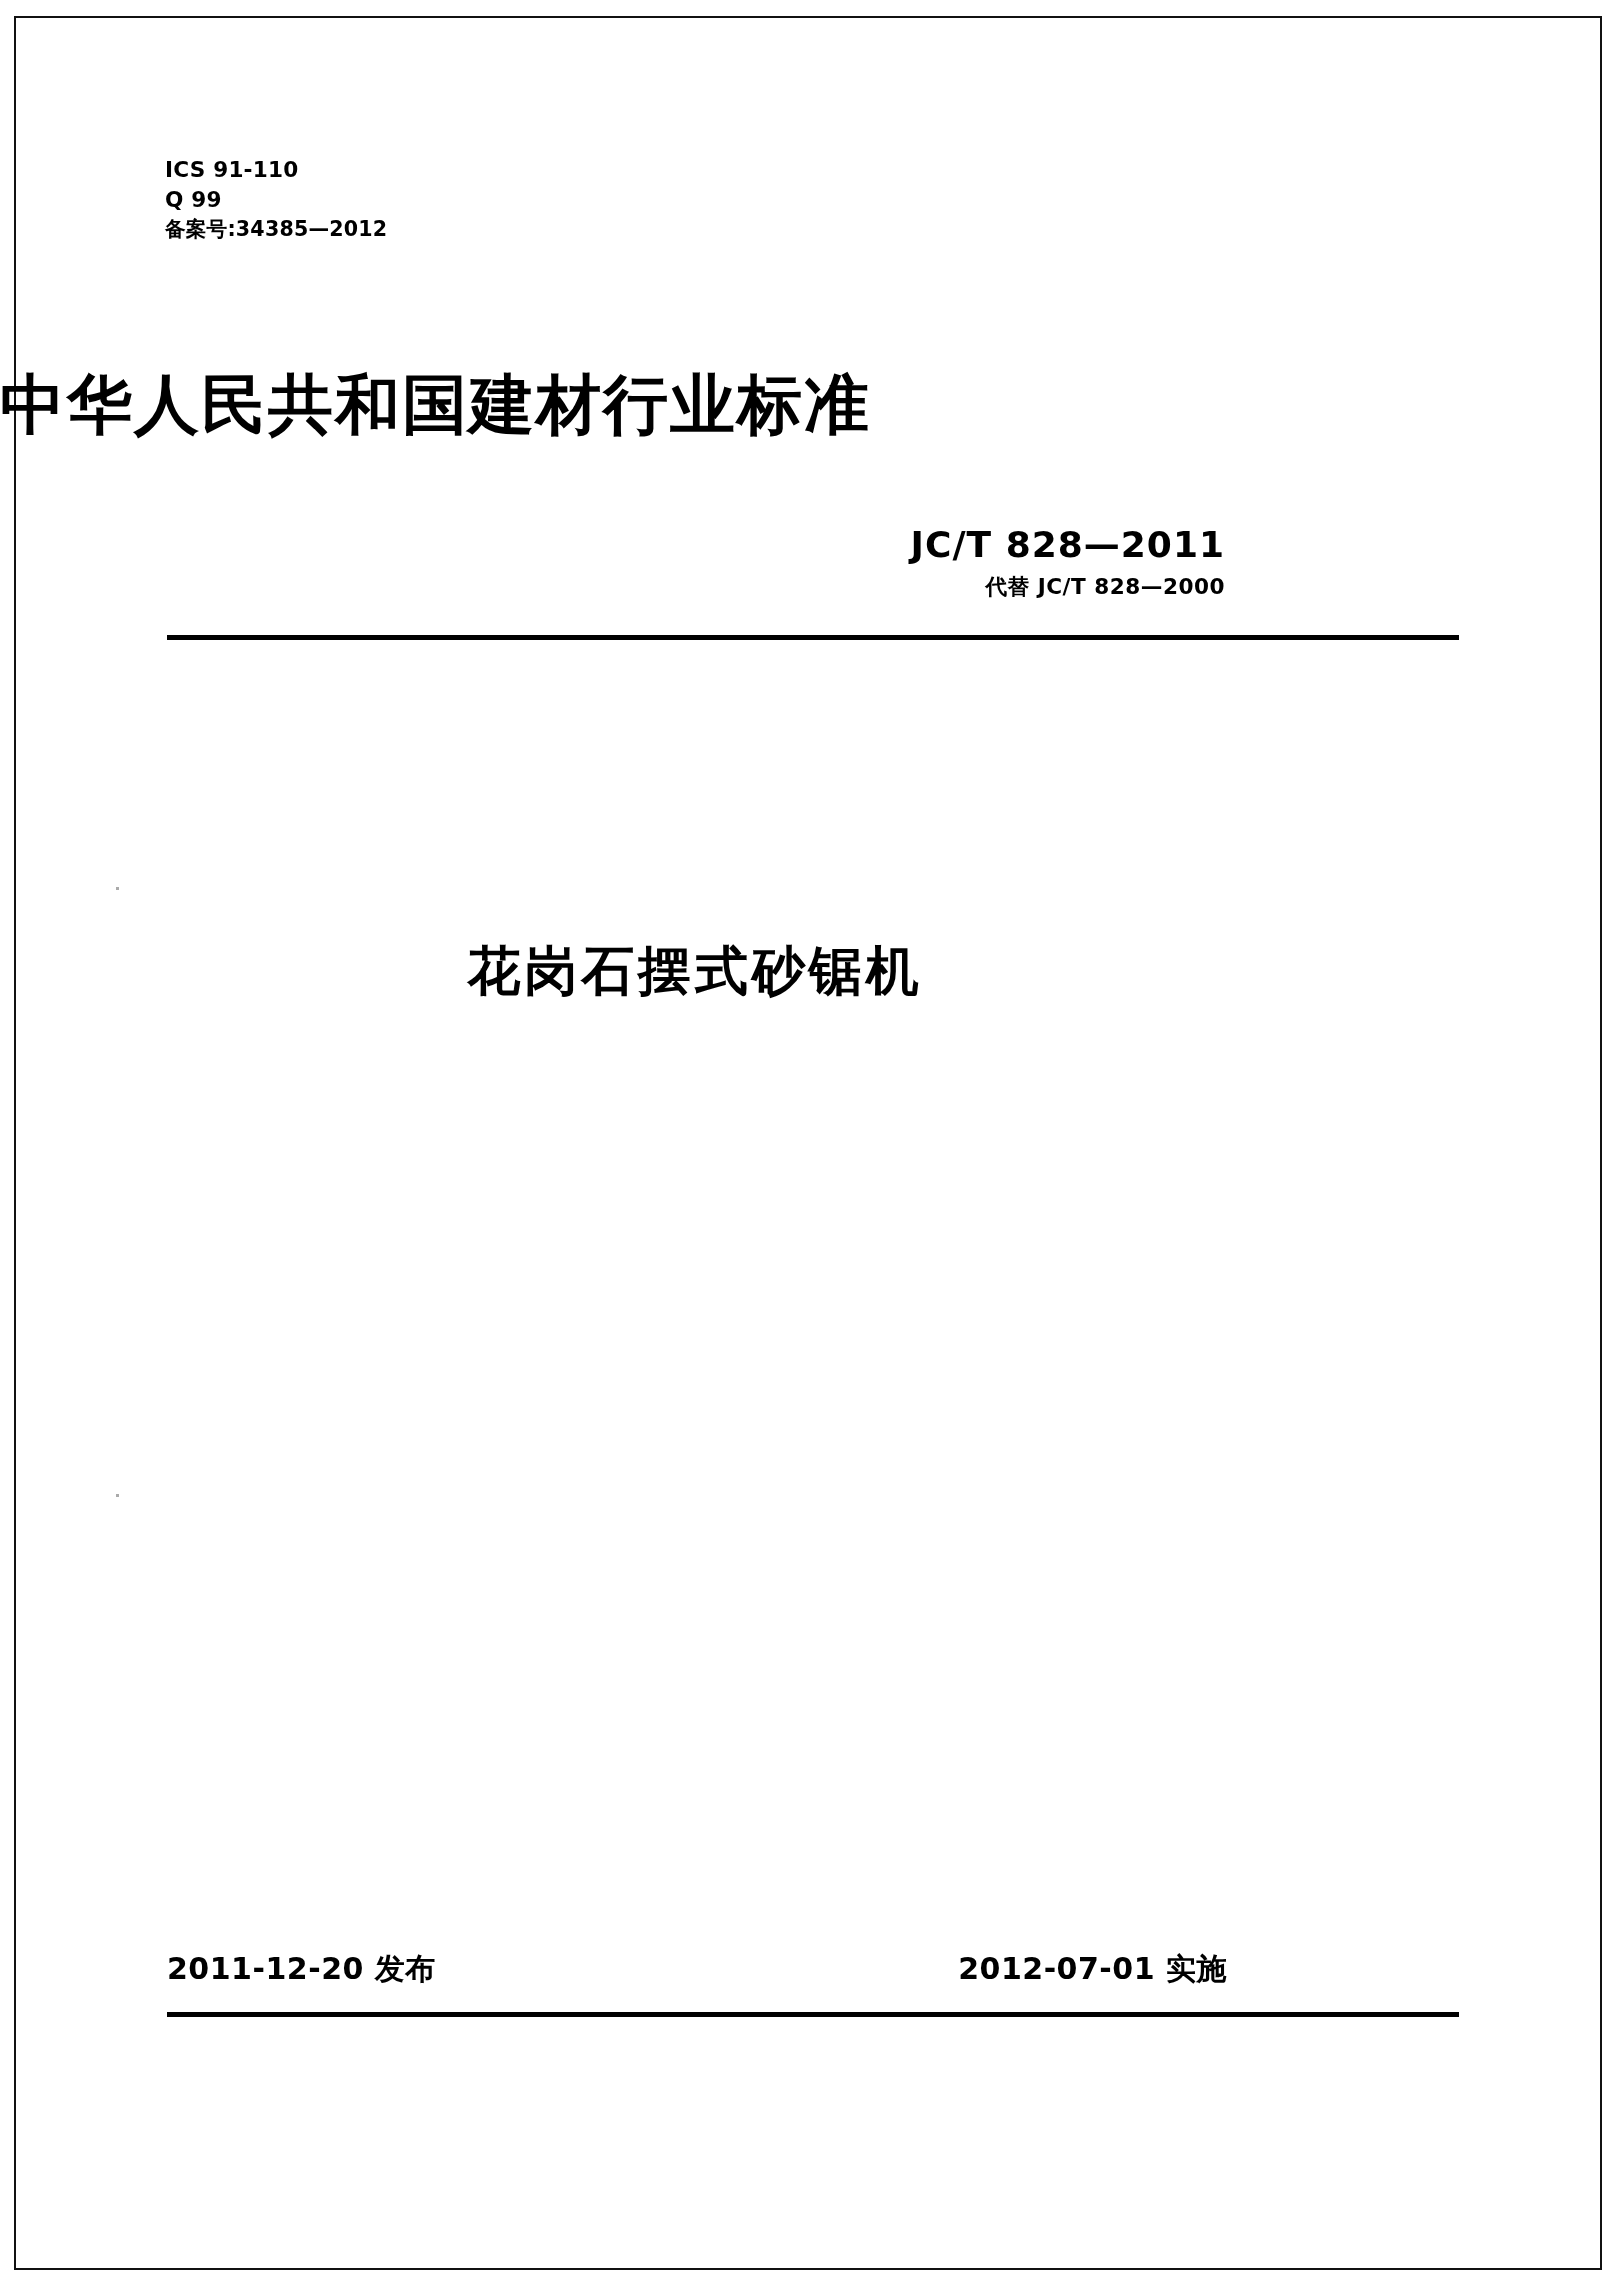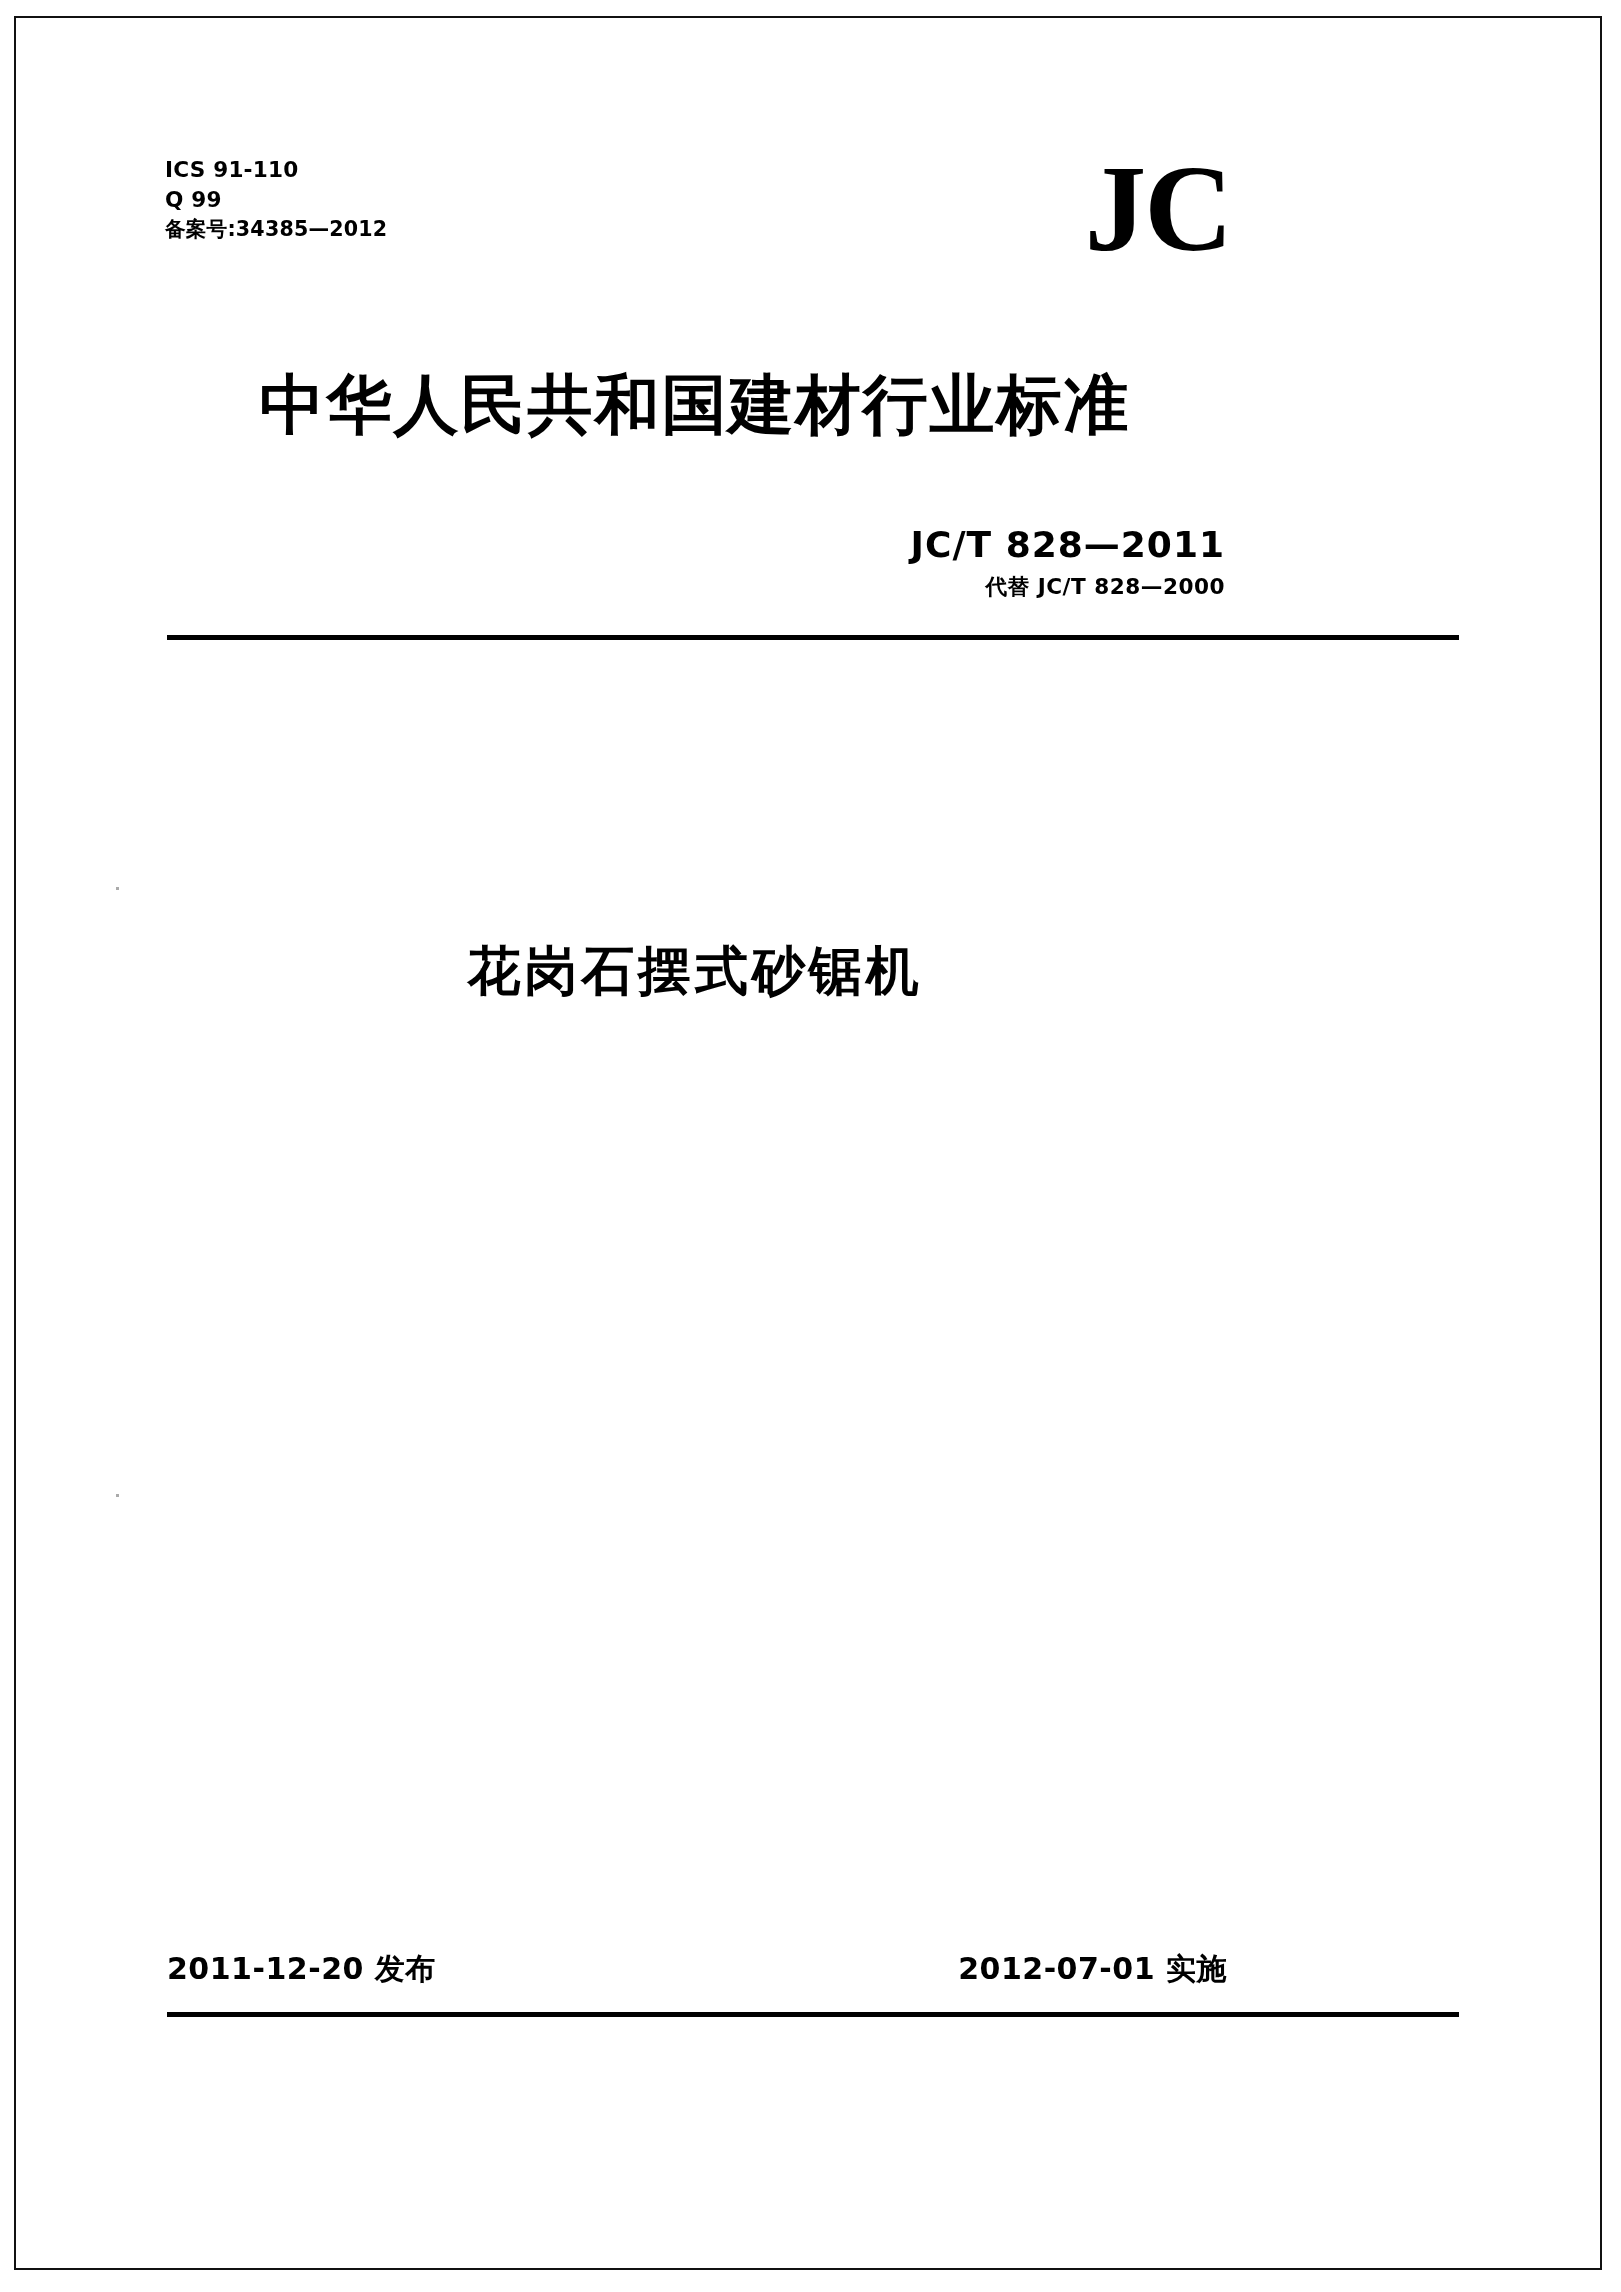--- a/index.html
+++ b/index.html
@@ -64,21 +64,20 @@
     line-height: 1;
     letter-spacing: -2px;
     font-style: normal;
   }
 
   .std-title {
     position: absolute;
     left: 0;
     right: 0;
     top: 361px;
-    text-align: center;
     font-family: "DejaVu Sans", sans-serif;
     font-weight: 700;
     font-size: 65px;
     letter-spacing: 2px;
     white-space: nowrap;
   }
 
   .std-no {
     position: absolute;
     right: 165px;
@@ -192,21 +191,20 @@
 <div class="page">
 
   <div class="page-frame"></div>
 
   <div class="ics-block">
     <div class="l1">ICS 91-110</div>
     <div class="l2">Q 99</div>
     <div class="l3">备案号:34385—2012</div>
   </div>
 
-  <div class="jc-logo">JC</div>
 
   <div class="std-title">中华人民共和国建材行业标准</div>
 
   <div class="std-no">JC/T 828—2011</div>
   <div class="std-no-replace">代替 JC/T 828—2000</div>
 
   <div class="rule-top"></div>
 
   <div class="tick" style="left:116px; top:887px;"></div>
   <div class="tick" style="left:116px; top:1494px;"></div>

